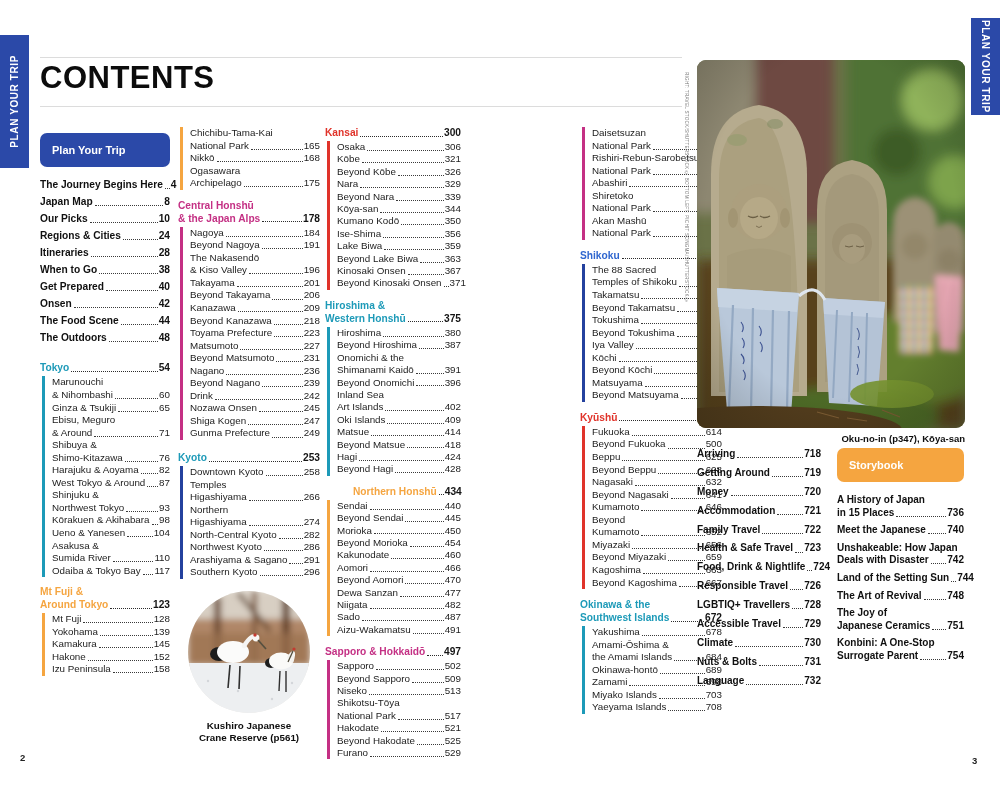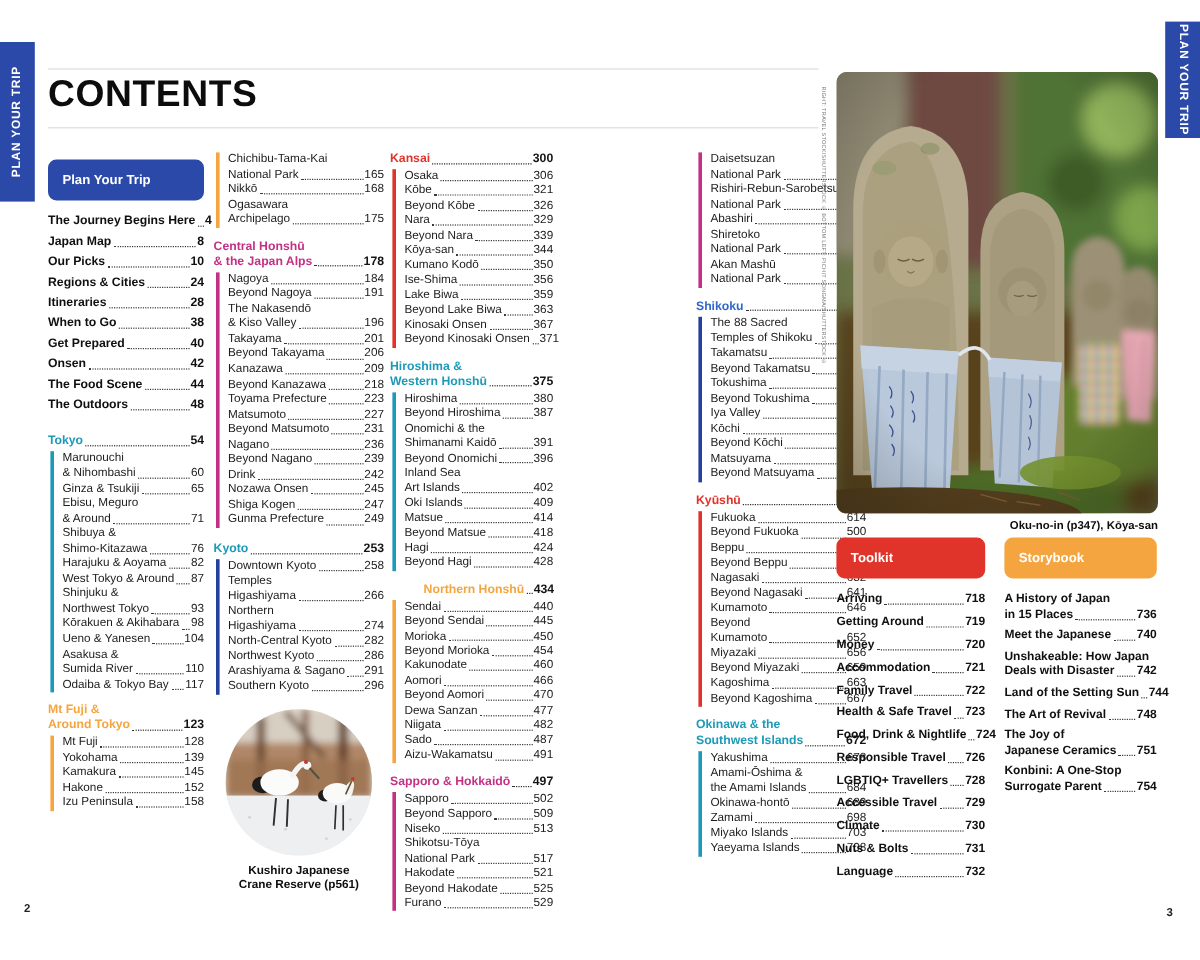--- a/index.html
+++ b/index.html
@@ -1250,23 +1250,20 @@
     <ellipse cx="60" cy="370" rx="145" ry="24" fill="#533d1d"></ellipse>
     <path d="M120,352 l22,6 M150,358 l20,3 M185,350 l18,7" stroke="#7c5c33" stroke-width="1.2"></path>
     <ellipse cx="195" cy="334" rx="42" ry="14" fill="#74912f" opacity=".9"></ellipse>
     <rect width="268" height="368" fill="url(#vig)"></rect>
   </svg>
 </div>
 <div id="photo-caption" data-name="photo-caption">Oku-no-in (p347), Kōya-san</div>
 <div id="photo-credit" data-name="photo-credit">RIGHT: TRAVEL STOCK/SHUTTERSTOCK © BOTTOM LEFT: PICHIT SONGMA/SHUTTERSTOCK ©</div>
 
 <div id="toolkit-col" class="col" data-name="toolkit-column">
-    <div class="box" data-name="toolkit-box" style="background: rgb(224, 51, 42);">
-      <span data-name="toolkit-box-label">Toolkit</span>
-    </div>
     <div class="boldlist" data-name="toolkit-list">
       <div class="bl-item" data-name="toc-entry">
         <div class="row">
           <span class="lbl">Arriving</span>
           <span class="dots" data-name="dot-leader"></span>
           <span class="pnum">718</span>
         </div>
       </div>
       <div class="bl-item" data-name="toc-entry">
         <div class="row">

